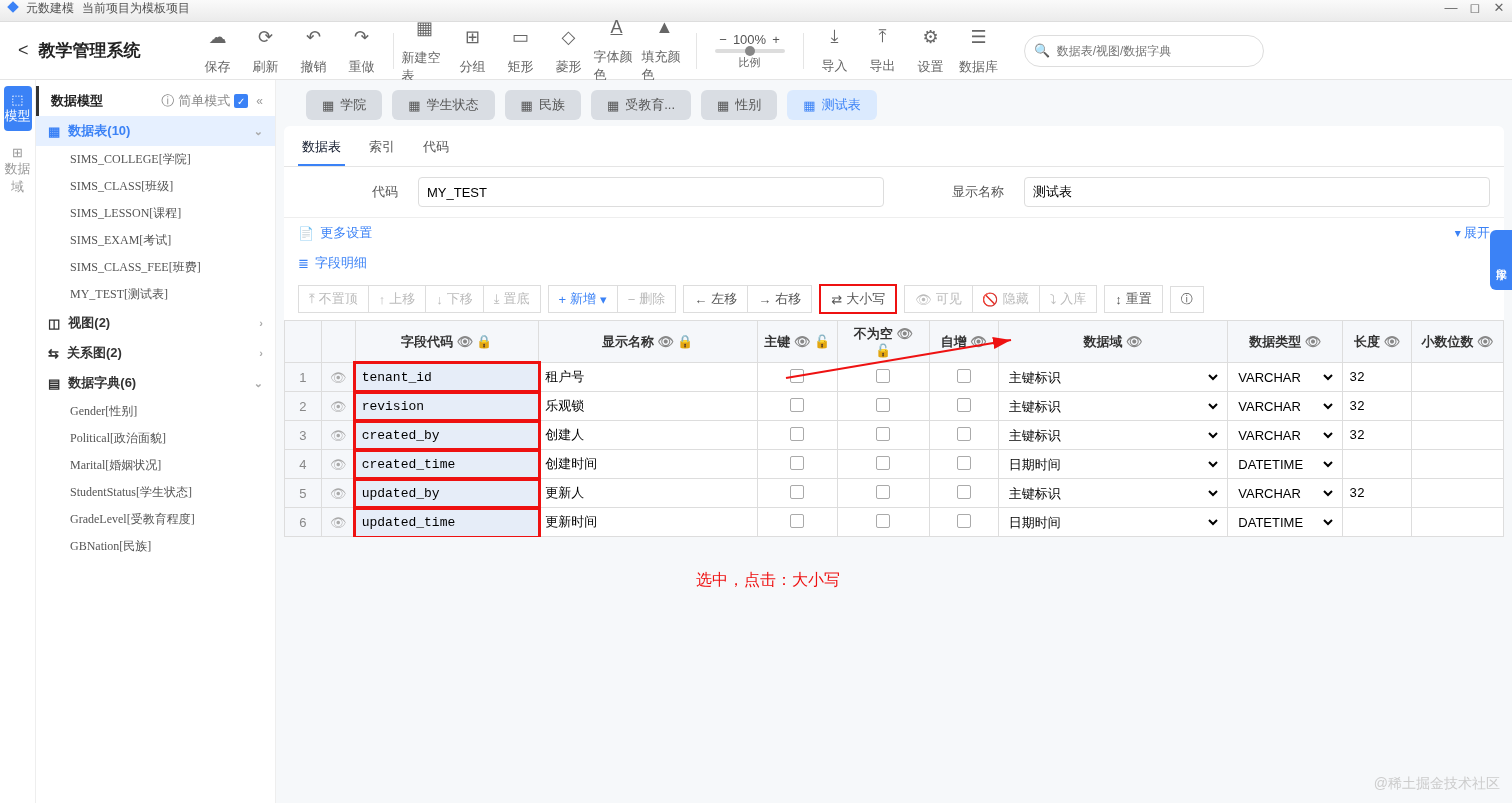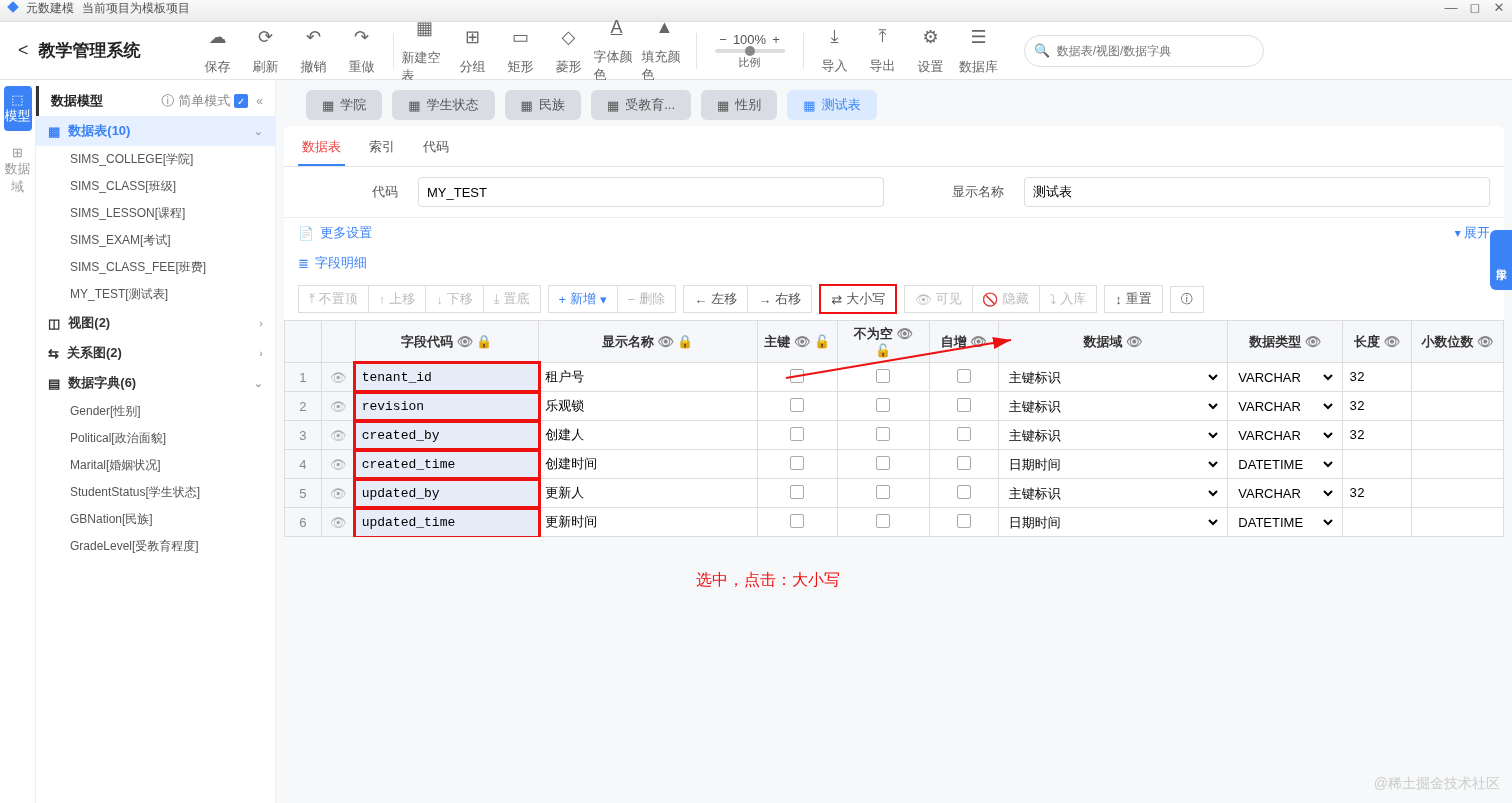--- a/index.html
+++ b/index.html
@@ -30,29 +30,29 @@
 .railitem.active { background:#3b82f6; color:#fff; }
 
 .sidebar { width:240px; background:#fff; border-right:1px solid #eee; overflow-y:auto; padding:6px 0; }
 .side-head { display:flex; align-items:center; padding:6px 12px; font-weight:700; color:#222; border-left:3px solid #333; gap:6px; }
 .side-head .mode { margin-left:auto; font-size:11px; color:#888; font-weight:400; display:flex; align-items:center; gap:4px; }
 .chkbx { width:14px; height:14px; background:#3b82f6; border-radius:2px; display:inline-flex; align-items:center; justify-content:center; color:#fff; font-size:10px; }
 .collapse { color:#999; cursor:pointer; font-size:12px; margin-left:4px; }
 .tree-group { padding:6px 12px; display:flex; align-items:center; gap:8px; color:#333; cursor:pointer; font-weight:600; }
 .tree-group.active { background:#e6f0ff; color:#3b82f6; }
 .tree-group .chev { margin-left:auto; color:#aaa; font-size:11px; }
-.tree-leaf { padding:5px 12px 5px 34px; color:#555; cursor:pointer; font-size:12px; }
+.tree-leaf { padding:5px 12px 5px 34px; color:#555; cursor:pointer; font-size:12px;font-family:Liberation Serif, serif; }
 
 .content { flex:1; display:flex; flex-direction:column; background:#f6f8fa; overflow:hidden; }
 .tabsrow { display:flex; gap:10px; padding:10px 30px 6px; align-items:center; }
 .tabpill { background:#d9dde3; color:#555; padding:6px 16px; border-radius:6px; display:flex; align-items:center; gap:6px; cursor:pointer; font-size:13px; }
 .tabpill.active { background:#dbeafe; color:#3b82f6; }
 .subtabs { display:flex; gap:20px; padding:4px 14px 0; border-bottom:1px solid #e5e5e5; background:#fff; margin:0 8px; border-radius:6px 6px 0 0; }
 .subtab { padding:8px 4px; color:#555; cursor:pointer; }
-.subtab.active { color:#ef4444; border-bottom:2px solid #3b82f6; }
+.subtab.active { color:#0f172a; border-bottom:2px solid #3b82f6; }
 .formrow { display:flex; gap:20px; padding:10px 14px; background:#fff; margin:0 8px; align-items:center; }
 .formlbl { width:100px; text-align:right; color:#555; }
 .forminp { flex:1; height:30px; border:1px solid #ddd; border-radius:4px; padding:0 8px; background:#fff; }
 .more { padding:6px 14px; background:#fff; margin:0 8px; color:#3b82f6; display:flex; align-items:center; gap:6px; border-top:1px solid #eee; }
 .more .expand { margin-left:auto; color:#3b82f6; cursor:pointer; font-size:12px; }
 .detail { padding:6px 14px; background:#fff; margin:0 8px; color:#3b82f6; display:flex; align-items:center; gap:6px; }
 .fieldtoolbar { display:flex; gap:0; padding:6px 14px; background:#fff; margin:0 8px; flex-wrap:wrap; align-items:center; }
 .ftool { padding:4px 10px; border:1px solid #ddd; background:#fff; color:#555; display:flex; align-items:center; gap:4px; cursor:pointer; font-size:12px; margin-right:-1px; }
 .ftool.disabled { color:#bbb; }
 .ftool.primary { color:#3b82f6; }
@@ -217,22 +217,22 @@
     <div class="tree-group">
         <span>▤</span>
         <span>数据字典(6)</span>
         <span class="chev">⌄</span>
       </div>
     <div id="dicts-leaves">
         <div class="tree-leaf">Gender[性别]</div>
         <div class="tree-leaf">Political[政治面貌]</div>
         <div class="tree-leaf">Marital[婚姻状况]</div>
         <div class="tree-leaf">StudentStatus[学生状态]</div>
+        <div class="tree-leaf">GradeLevel[受教育程度]</div>
         <div class="tree-leaf">GBNation[民族]</div>
-        <div class="tree-leaf">GradeLevel[受教育程度]</div>
       </div>
   </div>
 
   <div class="content" style="position:relative">
     <div class="tabsrow" id="tabsrow">
         <div class="tabpill"><span>▦</span>学院</div>
         <div class="tabpill"><span>▦</span>学生状态</div>
         <div class="tabpill"><span>▦</span>民族</div>
         <div class="tabpill"><span>▦</span>受教育...</div>
         <div class="tabpill"><span>▦</span>性别</div>

